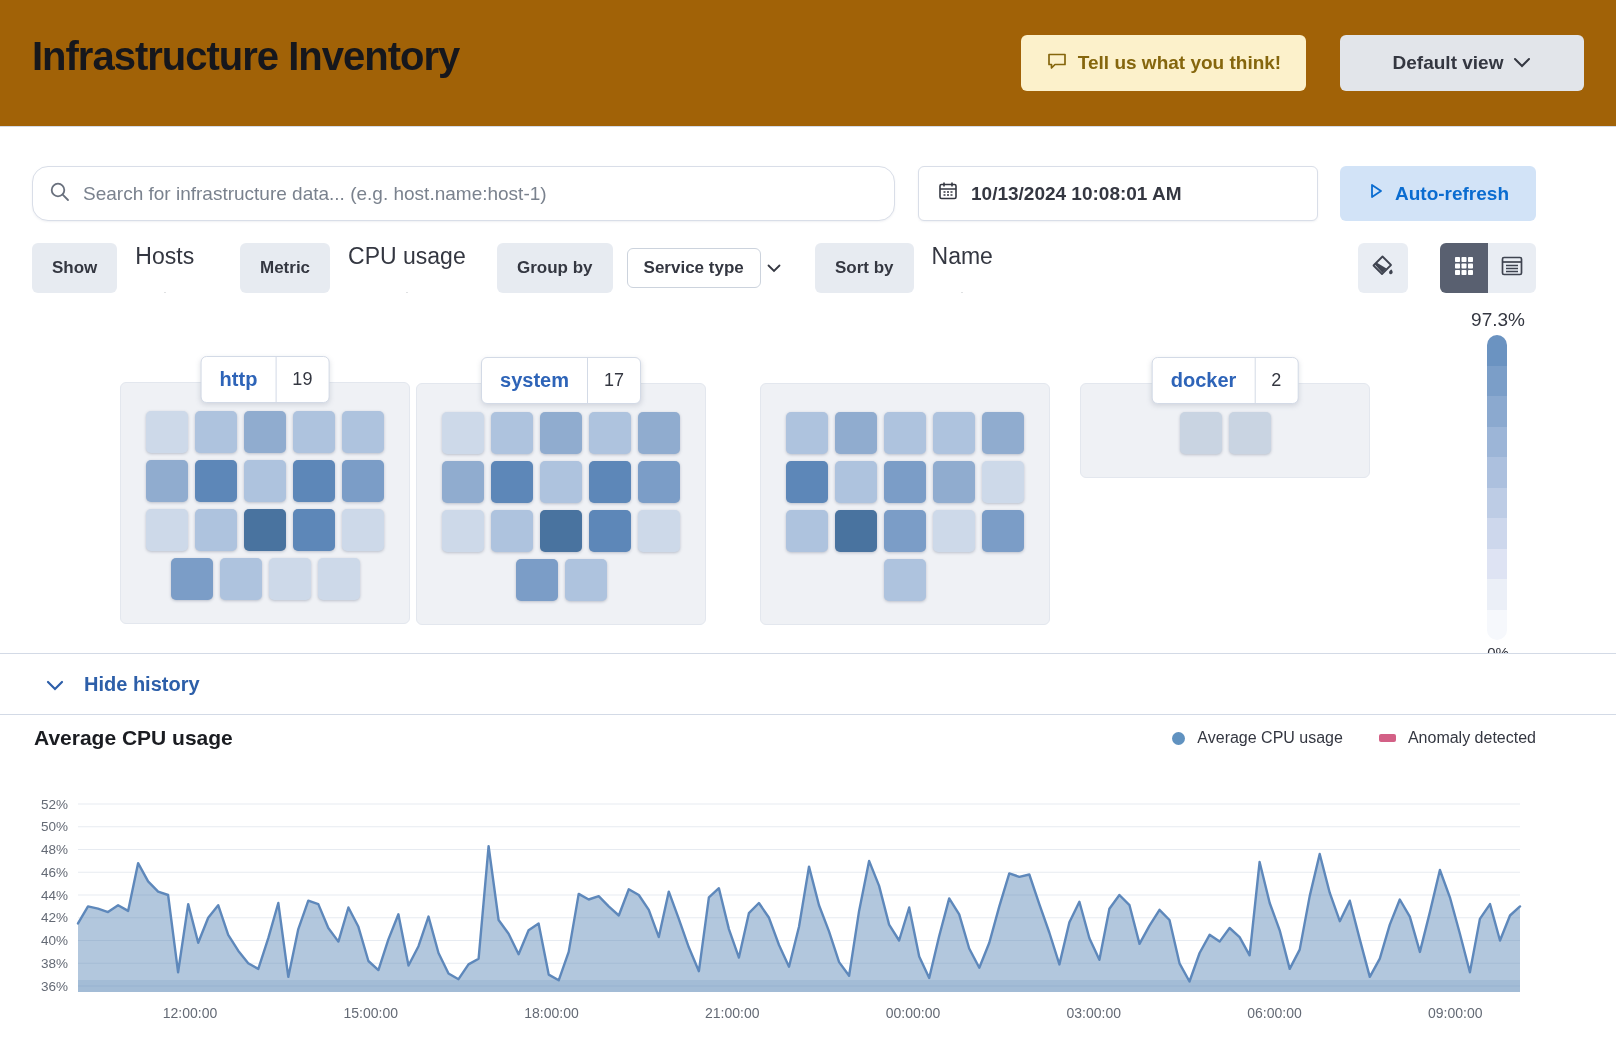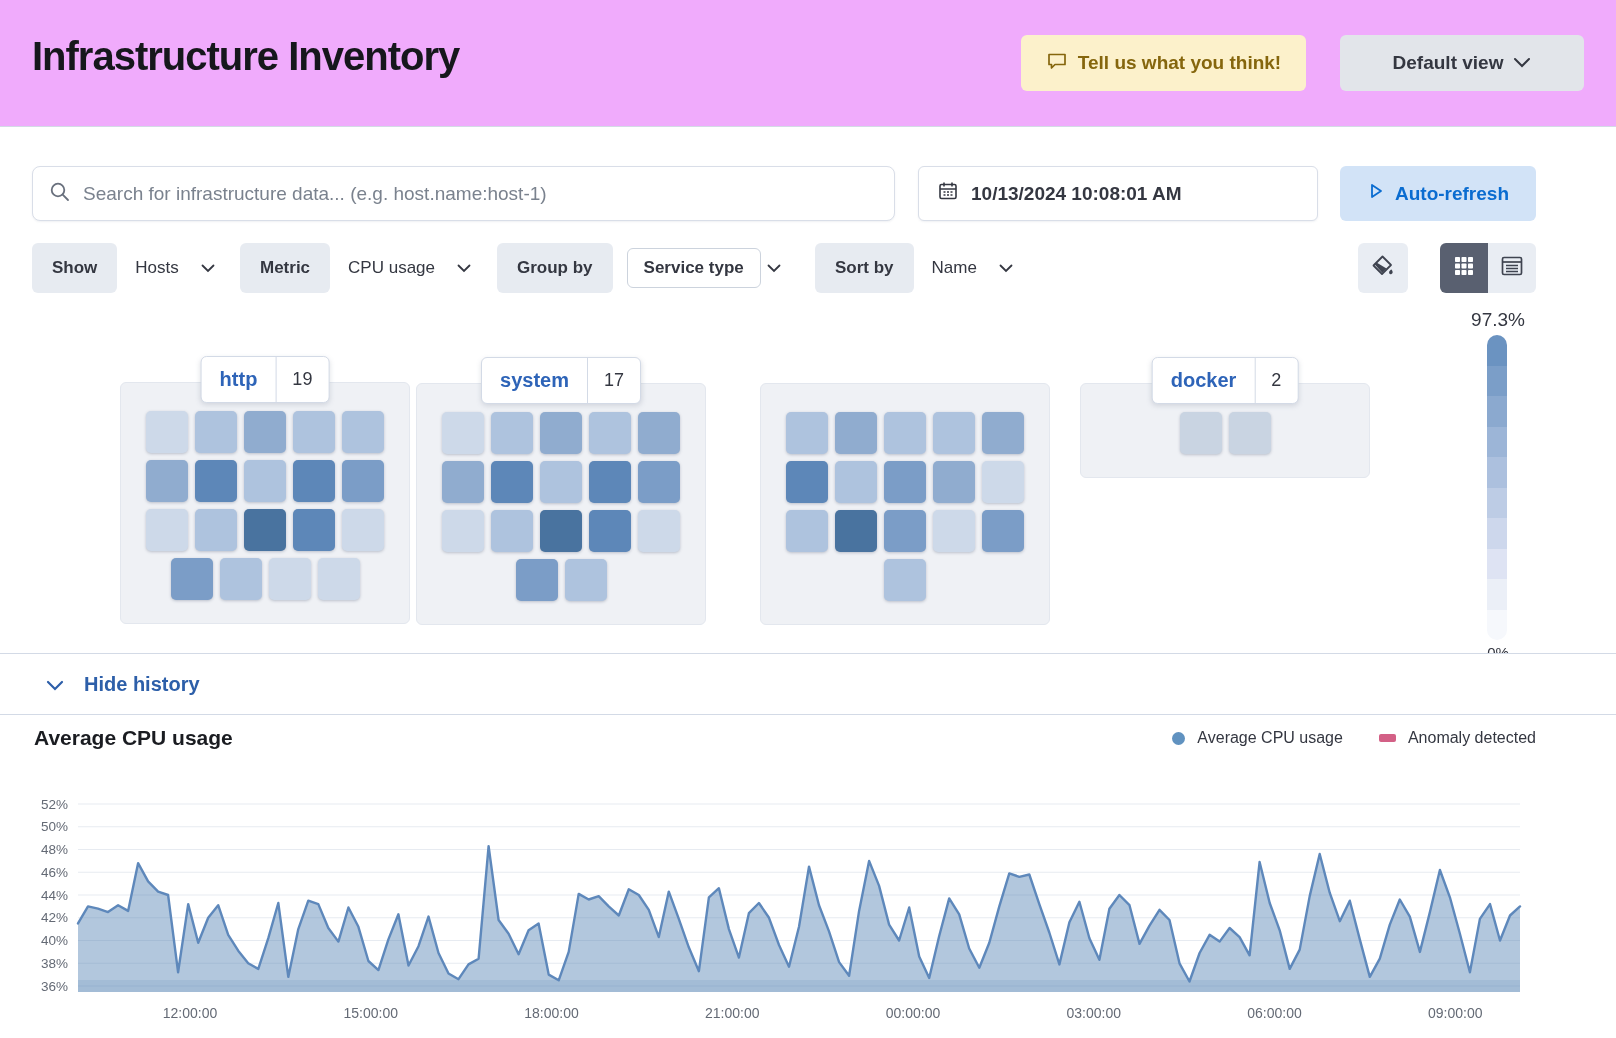--- a/index.html
+++ b/index.html
@@ -5,53 +5,53 @@
   * { margin:0; padding:0; box-sizing:border-box; }
   html,body { width:1616px; height:1038px; }
   body {
     font-family:"Liberation Sans","DejaVu Sans",sans-serif;
     background:#fff; color:#343741; position:relative; overflow:hidden;
   }
   .page { position:absolute; inset:0; }
 
   
   .header { position:absolute; left:0; top:0; width:1616px; height:127px;
-    background:#f0abfc; border-bottom:1px solid #d3dae6; }
+    background:#a16207; border-bottom:1px solid #d3dae6; }
   .page-title { position:absolute; left:32px; top:34px; font-size:40px; font-weight:800;
     letter-spacing:-1px; color:#16171c; }
   .btn { display:inline-flex; align-items:center; justify-content:center; gap:10px;
     border-radius:6px; cursor:pointer; white-space:nowrap; }
   .feedback-btn { position:absolute; left:1021px; top:35px; width:285px; height:56px;
     background:#fcf1cb; color:#85660d; font-size:19px; font-weight:700; }
   .defaultview-btn { position:absolute; left:1340px; top:35px; width:244px; height:56px;
     background:#e2e5ea; color:#343741; font-size:19px; font-weight:600; }
   .chev { display:inline-block; }
 
   
   .search-box { position:absolute; left:32px; top:166px; width:863px; height:55px;
-    background:#fff; border:1px solid #d9dee8; border-radius:8px;
+    background:#fff; border:1px solid #d9dee8; border-radius:16px;
     display:flex; align-items:center; padding:0 16px; gap:12px;
     box-shadow:0 1px 2px rgba(152,162,179,.15); }
   .search-box input { border:none; outline:none; flex:1; font-size:19px;
     font-family:inherit; color:#343741; background:transparent; }
   .search-box input::placeholder { color:#7a828e; }
   .date-btn { position:absolute; left:918px; top:166px; width:400px; height:55px;
     background:#fff; border:1px solid #d9dee8; border-radius:6px;
     display:flex; align-items:center; padding:0 18px; gap:12px;
     font-size:19px; font-weight:600; color:#343741;
     box-shadow:0 1px 2px rgba(152,162,179,.15); cursor:pointer; }
   .refresh-btn { position:absolute; left:1340px; top:166px; width:196px; height:55px;
     background:#d2e3f7; color:#0a6cd0; font-size:19px; font-weight:700; }
 
   
   .fgroup { position:absolute; top:243px; height:50px; display:flex; align-items:stretch; }
   .flabel { background:#e7ebf1; border-radius:6px; display:flex; align-items:center;
     padding:0 20px; font-size:17px; font-weight:700; color:#343741; }
   .fvalue { display:flex; align-items:center; gap:22px; padding:0 18px;
-    font-size:17px; font-weight:500; color:#343741; cursor:pointer; }
+    font-size:23px; font-weight:500; color:#343741; cursor:pointer;flex-direction:column; }
   .fpill { border:1px solid #ccd3dd; background:#fff; border-radius:6px;
     margin-left:14px; padding:0 16px; height:40px; align-self:center;
     display:flex; align-items:center; font-size:17px; font-weight:600; cursor:pointer; }
   .fchev { display:flex; align-items:center; padding:0 10px 0 6px; cursor:pointer; }
   .icon-btn { position:absolute; top:243px; width:50px; height:50px; background:#e9edf3;
     border-radius:6px; display:flex; align-items:center; justify-content:center; cursor:pointer; }
   .seg { position:absolute; left:1440px; top:243px; width:96px; height:50px;
     border-radius:6px; overflow:hidden; display:flex; }
   .seg > div { width:48px; display:flex; align-items:center; justify-content:center; cursor:pointer; }
   .seg .on  { background:#596070; }

